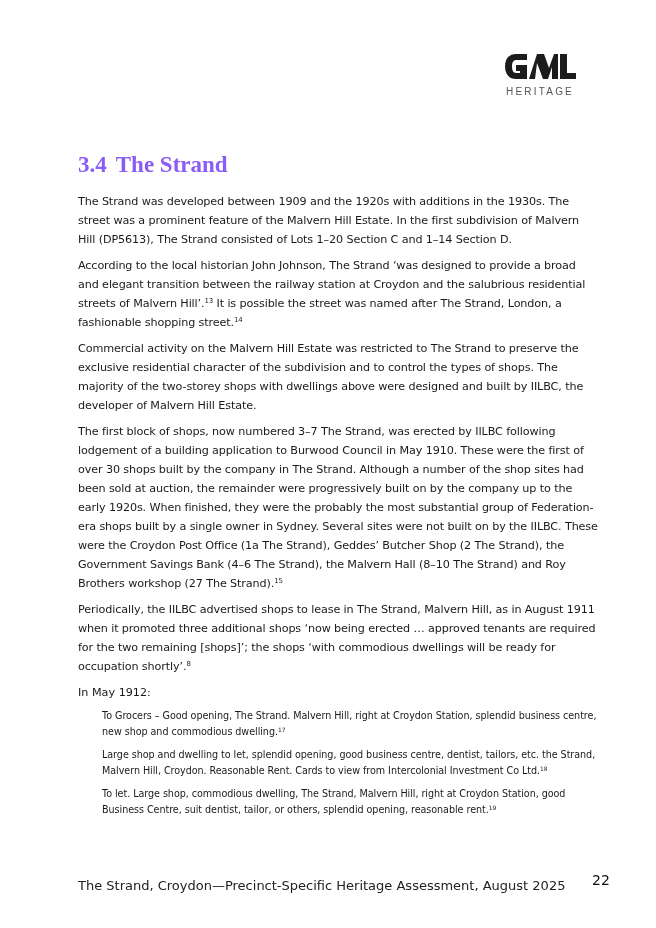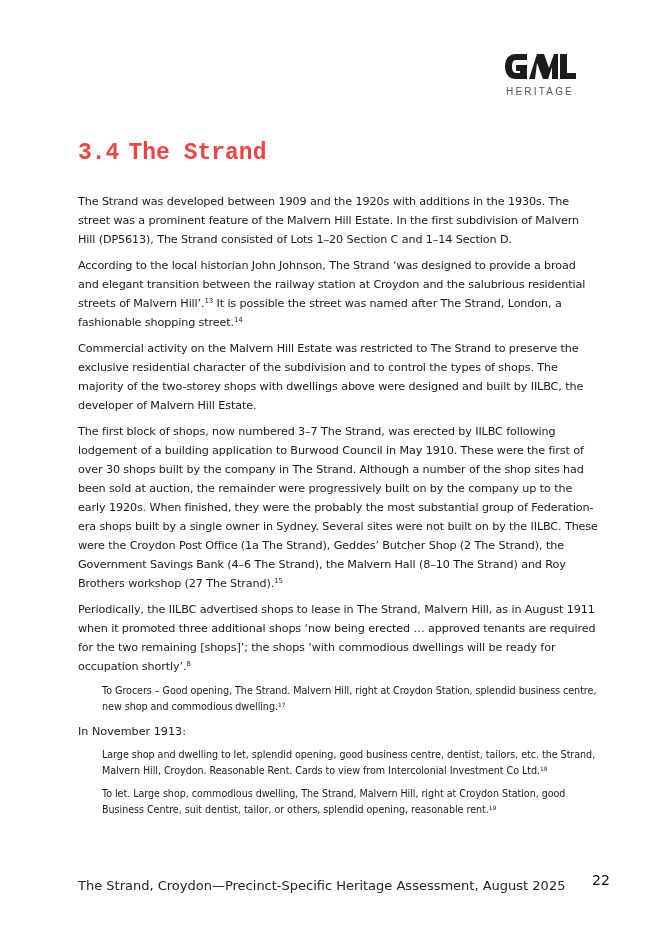--- a/index.html
+++ b/index.html
@@ -2,22 +2,22 @@
 <html><head>
 <meta charset="utf-8">
 <style>
   html, body { margin: 0; padding: 0; background: #ffffff; }
   body { width: 656px; height: 928px; position: relative; overflow: hidden;
          font-family: "DejaVu Sans", sans-serif; color: #1a1a1a; }
   .logo { position: absolute; left: 503px; top: 50px; width: 74px; height: 50px; }
   .logo svg { display: block; }
   .logo-sub { position: absolute; left: 0; top: 36px; width: 74px; text-align: center;
               font-family: "Liberation Sans", sans-serif; font-size: 10px; letter-spacing: 2.2px; color: #555; }
-  h1 { position: absolute; left: 78px; top: 140px; margin: 0;
-       font-family: Liberation Mono, monospace; font-weight: bold; font-size: 23px; color: #ef4444; }
+  h1 { position: absolute; left: 78px; top: 152px; margin: 0;
+       font-family: Liberation Serif, serif; font-weight: bold; font-size: 23px; color: #8b5cf6; }
   h1 .num { margin-right: 9px; }
   .content { position: absolute; left: 78px; top: 192px; width: 520px; }
   p.body { margin: 0 0 7px 0; font-size: 11.2px; line-height: 19px; letter-spacing: -0.12px; }
   p.lead { margin: 0 0 6px 0; font-size: 11.2px; line-height: 19px; }
   p.quote { margin: 0 0 7px 24px; font-size: 9.6px; line-height: 16px; letter-spacing: -0.05px; }
   sup { font-size: 0.62em; line-height: 0; vertical-align: 0.55em; }
   .footer { position: absolute; left: 78px; top: 878px; font-size: 13px; color: #222; }
   .page-num { position: absolute; left: 560px; top: 872px; font-size: 14px; color: #111; margin-left: 32px; }
 </style>
 </head>
@@ -41,22 +41,22 @@
   <p class="body"><span>The Strand was developed between 1909 and the 1920s with additions in the 1930s. The street was a prominent feature of the Malvern Hill Estate. In the first subdivision of Malvern Hill (DP5613), The Strand consisted of Lots 1–20 Section C and 1–14 Section D.</span></p>
 
   <p class="body"><span>According to the local historian John Johnson, The Strand ‘was designed to provide a broad and elegant transition between the railway station at Croydon and the salubrious residential streets of Malvern Hill’.</span><sup>13</sup><span> It is possible the street was named after The Strand, London, a fashionable shopping street.</span><sup>14</sup></p>
 
   <p class="body"><span>Commercial activity on the Malvern Hill Estate was restricted to The Strand to preserve the exclusive residential character of the subdivision and to control the types of shops. The majority of the two-storey shops with dwellings above were designed and built by IILBC, the developer of Malvern Hill Estate.</span></p>
 
   <p class="body"><span>The first block of shops, now numbered 3–7 The Strand, was erected by IILBC following lodgement of a building application to Burwood Council in May 1910. These were the first of over 30 shops built by the company in The Strand. Although a number of the shop sites had been sold at auction, the remainder were progressively built on by the company up to the early 1920s. When finished, they were the probably the most substantial group of Federation-era shops built by a single owner in Sydney. Several sites were not built on by the IILBC. These were the Croydon Post Office (1a The Strand), Geddes’ Butcher Shop (2 The Strand), the Government Savings Bank (4–6 The Strand), the Malvern Hall (8–10 The Strand) and Roy Brothers workshop (27 The Strand).</span><sup>15</sup></p>
 
   <p class="body"><span>Periodically, the IILBC advertised shops to lease in The Strand, Malvern Hill, as in August 1911 when it promoted three additional shops ‘now being erected … approved tenants are required for the two remaining [shops]’; the shops ‘with commodious dwellings will be ready for occupation shortly’.</span><sup>8</sup></p>
 
+  <p class="lead">In May 1912:</p>
   <p class="quote"><span>To Grocers – Good opening, The Strand. Malvern Hill, right at Croydon Station, splendid business centre, new shop and commodious dwelling.</span><sup>17</sup></p>
 
-  <p class="lead">In November 1913:</p>
   <p class="quote"><span>Large shop and dwelling to let, splendid opening, good business centre, dentist, tailors, etc. the Strand, Malvern Hill, Croydon. Reasonable Rent. Cards to view from Intercolonial Investment Co Ltd.</span><sup>18</sup></p>
 
   <p class="quote"><span>To let. Large shop, commodious dwelling, The Strand, Malvern Hill, right at Croydon Station, good Business Centre, suit dentist, tailor, or others, splendid opening, reasonable rent.</span><sup>19</sup></p>
 </div>
 
 <div class="footer">The Strand, Croydon—Precinct-Specific Heritage Assessment, August 2025</div>
 <div class="page-num">22</div>
 
 </body></html>

